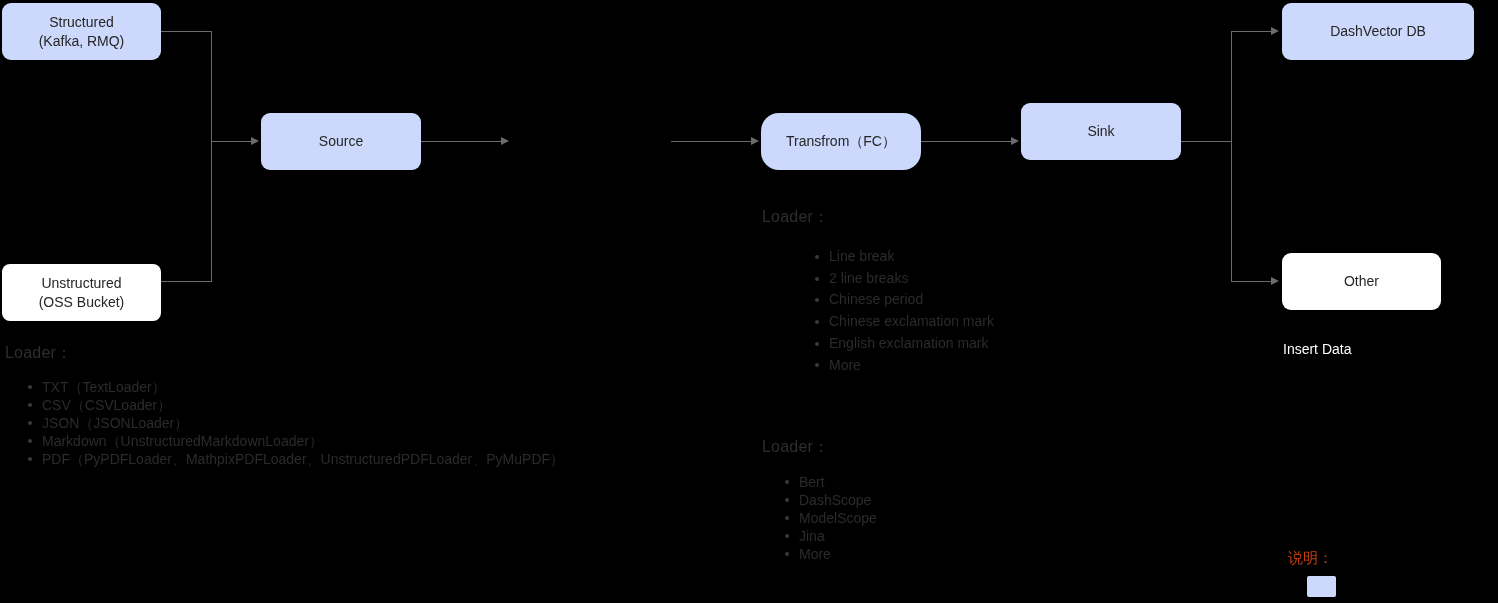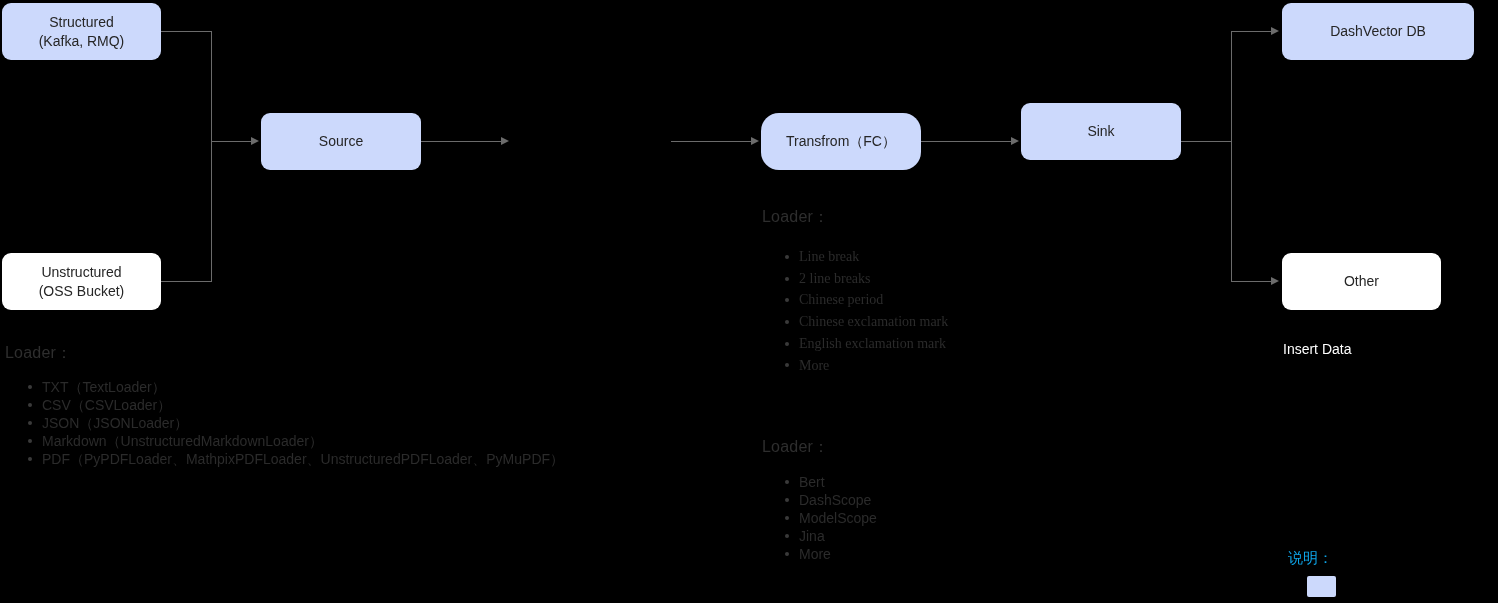--- a/index.html
+++ b/index.html
@@ -47,35 +47,35 @@
     content:"";position:absolute;left:3px;top:50%;
     width:4px;height:4px;margin-top:-2px;border-radius:50%;
     background:#3a3a3a;
   }
   .bullets.tight li{line-height:21.7px;}
   .bullets.dense li{line-height:18px;}
   .plainlabel{
     position:absolute;color:#ffffff;font-size:14px;white-space:nowrap;
   }
   .legend-title{
-    position:absolute;color:#0ea5e9;font-size:15px;white-space:nowrap;
+    position:absolute;color:#c2410c;font-size:15px;white-space:nowrap;
   }
   .legend-swatch{position:absolute;background:#ccd9fc;border-radius:2px;}
 </style>
 </head>
 <body>
 
 <div class="canvas">
 
   <div class="node blue" style="left:2px;top:3px;width:159px;height:57px;">
     <span>Structured
 (Kafka, RMQ)</span>
   </div>
 
-  <div class="node white" style="left:2px;top:253px;width:159px;height:57px;">
+  <div class="node white" style="left:2px;top:264px;width:159px;height:57px;border-radius:8px;">
     <span>Unstructured
 (OSS Bucket)</span>
   </div>
 
   <div class="node blue" style="left:261px;top:113px;width:160px;height:57px;">
     <span>Source</span>
   </div>
 
 
   <div class="node blue" style="left:761px;top:113px;width:160px;height:57px;border-radius:18px;">
@@ -121,21 +121,21 @@
   <div class="heading" style="left:5px;top:343px;">Loader：</div>
   <ul class="bullets dense" style="left:25px;top:378px;">
     <li>TXT（TextLoader）</li>
     <li>CSV（CSVLoader）</li>
     <li>JSON（JSONLoader）</li>
     <li>Markdown（UnstructuredMarkdownLoader）</li>
     <li>PDF（PyPDFLoader、MathpixPDFLoader、UnstructuredPDFLoader、PyMuPDF）</li>
   </ul>
 
   <div class="heading" style="left:762px;top:207px;">Loader：</div>
-  <ul class="bullets tight" style="left:782px;top:246px;font-family:Liberation Serif, serif;">
+  <ul class="bullets tight" style="left:812px;top:246px;">
     <li>Line break</li>
     <li>2 line breaks</li>
     <li>Chinese period</li>
     <li>Chinese exclamation mark</li>
     <li>English exclamation mark</li>
     <li>More</li>
   </ul>
 
   <div class="heading" style="left:762px;top:437px;">Loader：</div>
   <ul class="bullets dense" style="left:782px;top:473px;">

